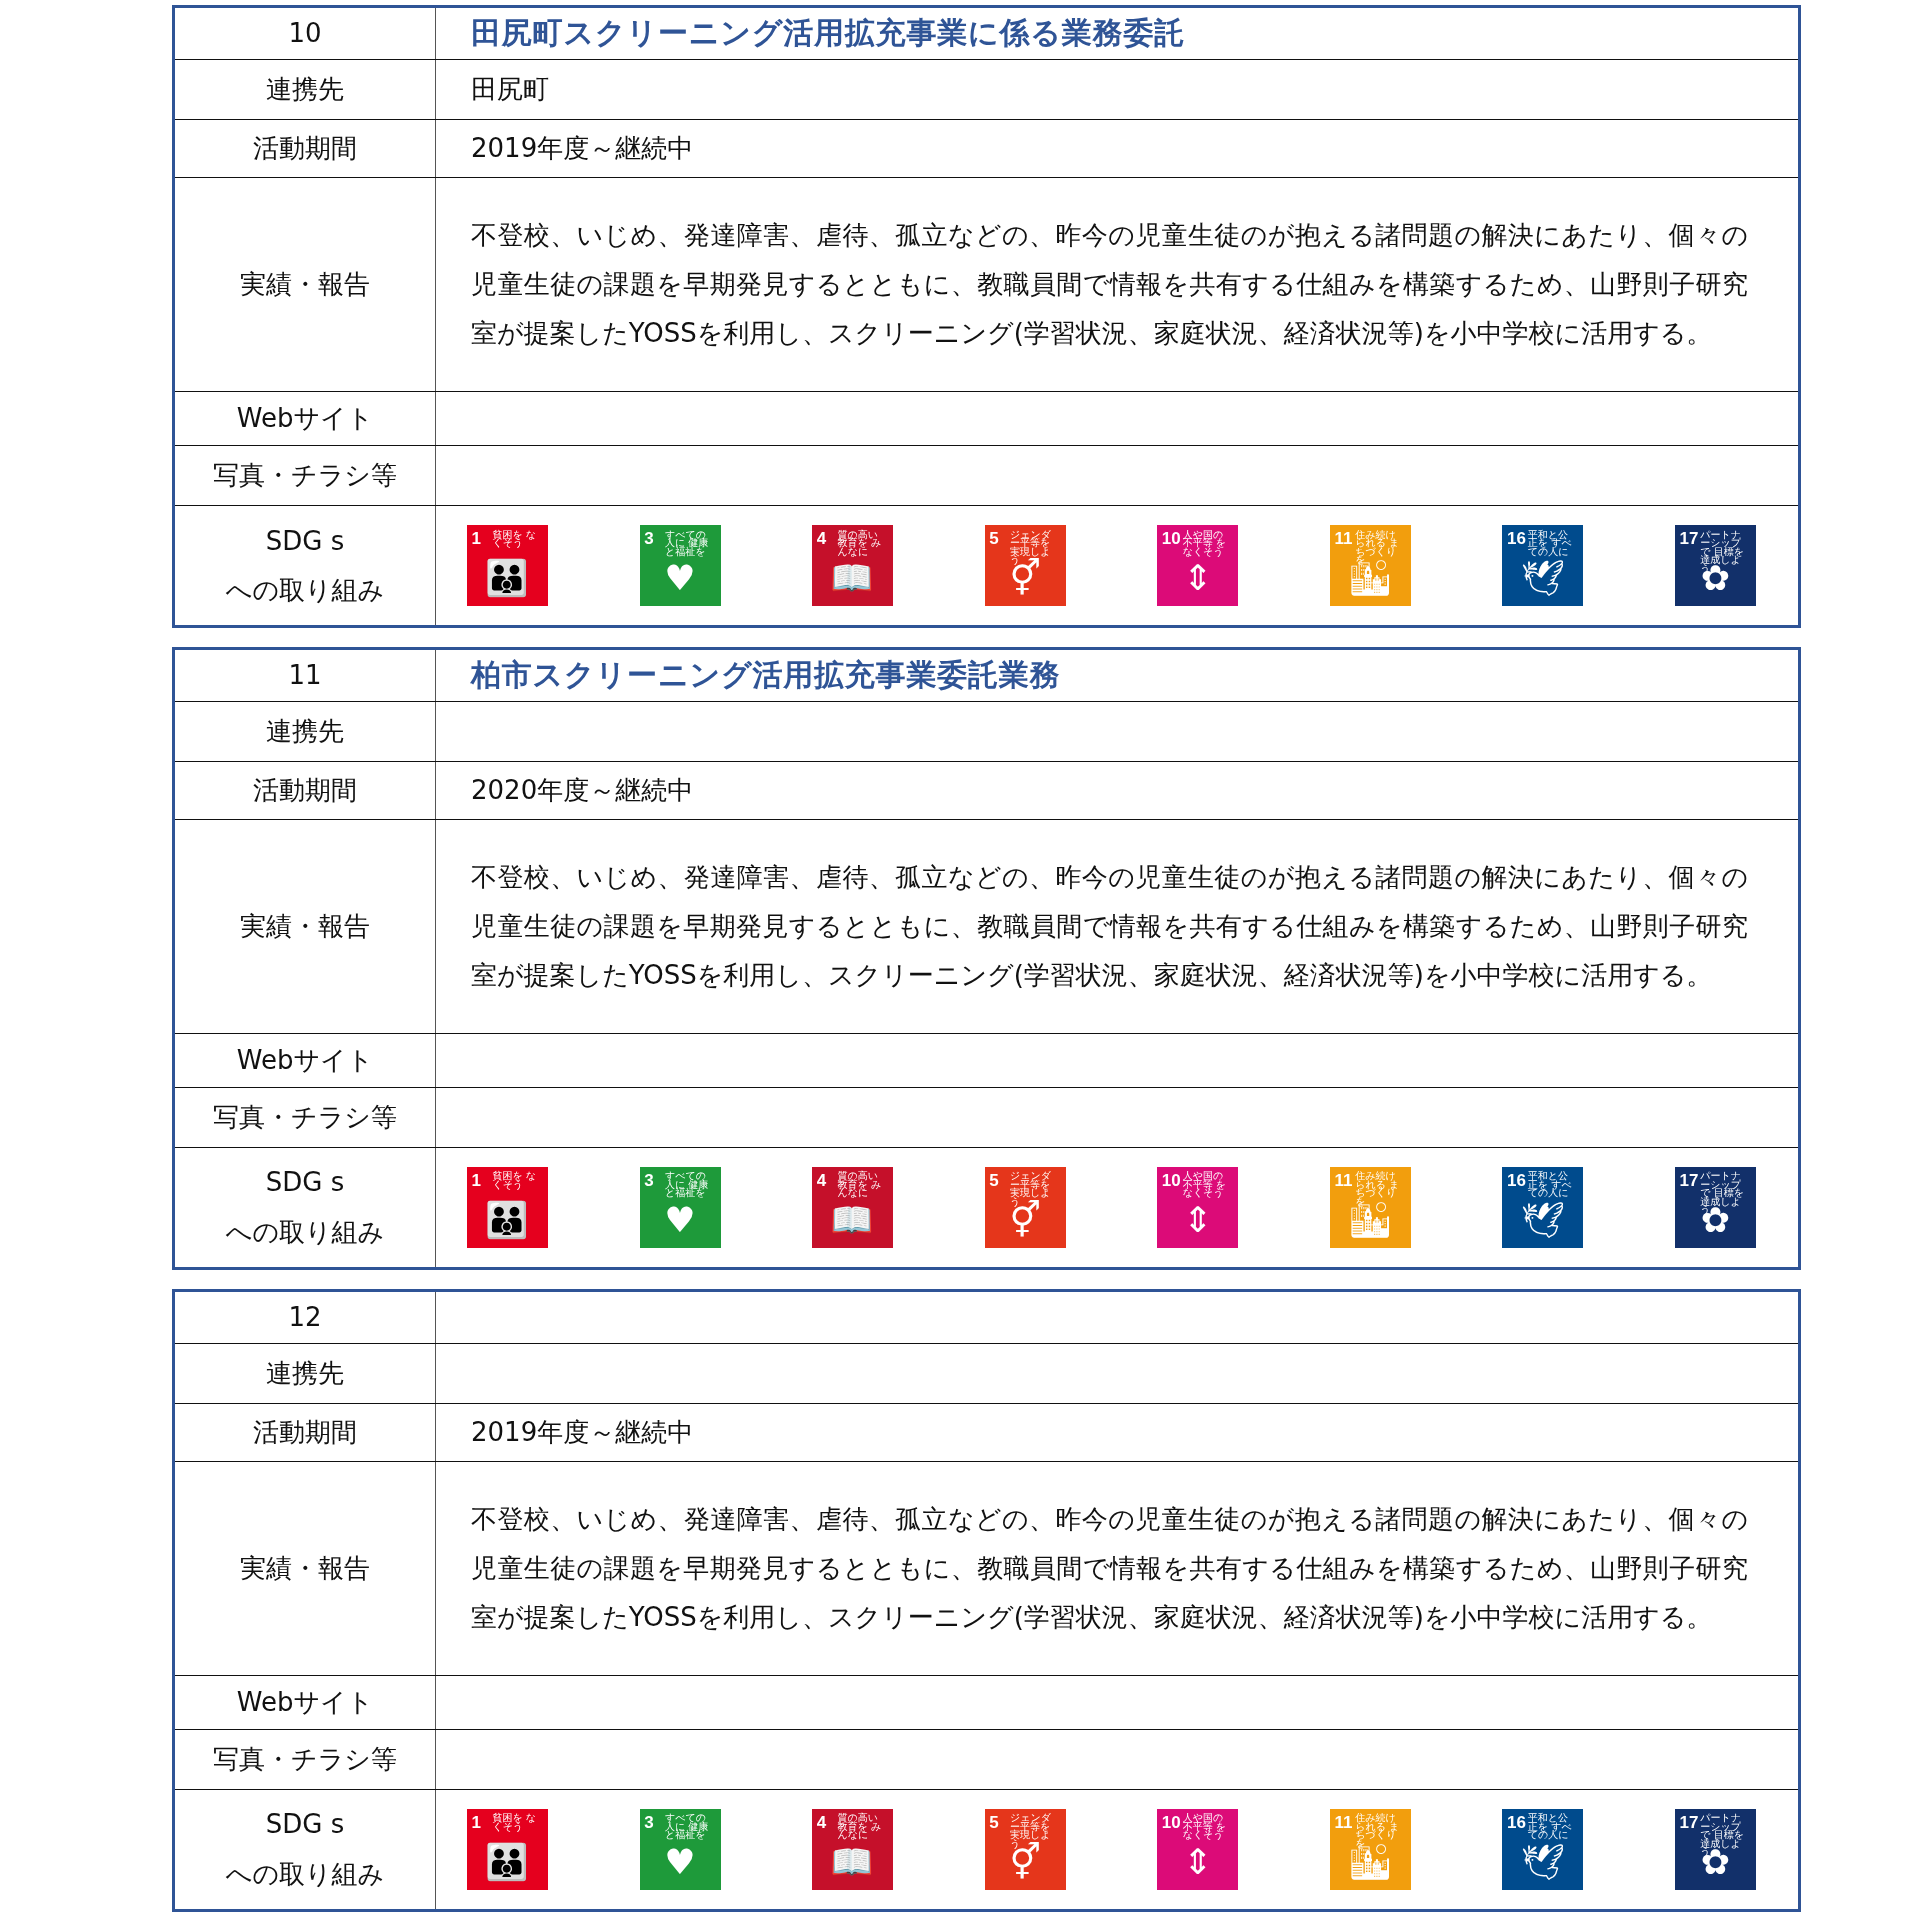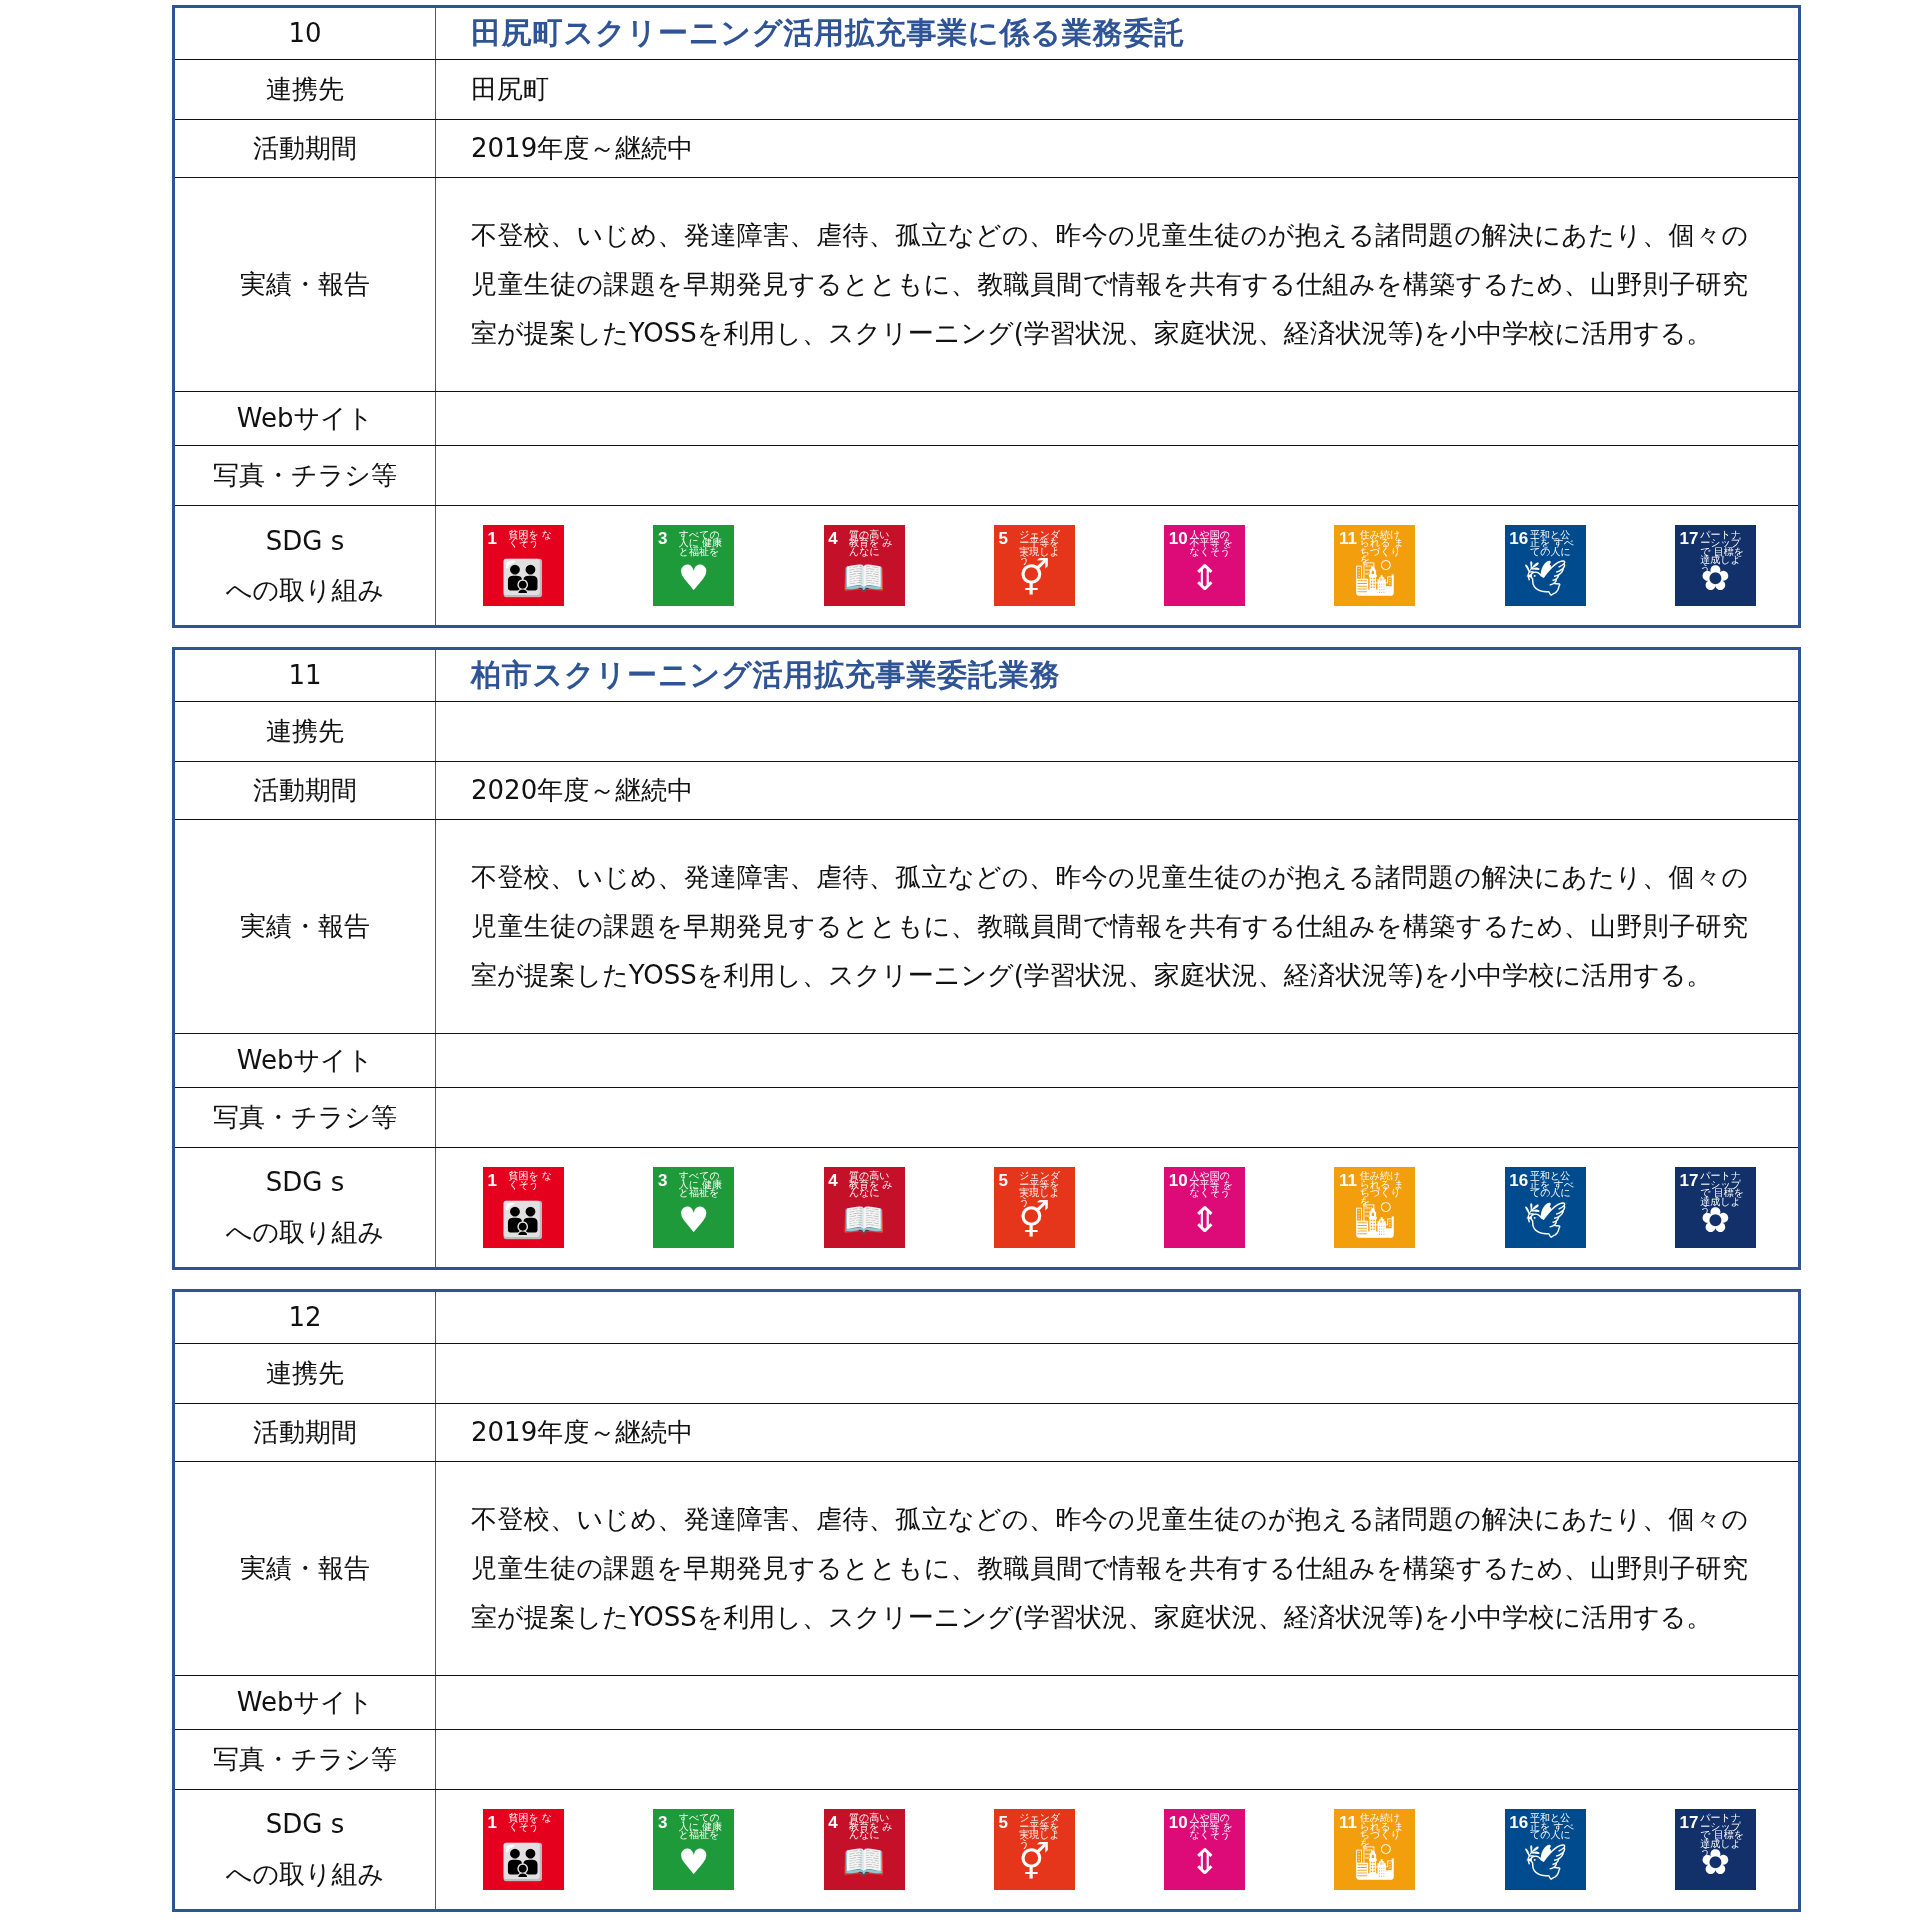--- a/index.html
+++ b/index.html
@@ -1,19 +1,19 @@
 <!DOCTYPE html>
 <html style="font-size:6.2px"><head>
 <meta charset="utf-8">
 <style>
   html, body { margin:0; padding:0; background:#ffffff; }
   body { width:1911px; height:2588px; position:relative; font-family:"DejaVu Sans","Liberation Sans",sans-serif; color:#111; }
   .block { position:absolute; left:142px; width:1629px; border:3.9px solid #2f5496; box-sizing:border-box; background:#fff;margin-left:30px; }
   .row { display:flex; border-bottom:1.5px solid #111; box-sizing:border-box; }
-  .row:last-child { border-bottom:none;gap:16px; }
+  .row:last-child { border-bottom:none; }
   .label { width:261px; flex:0 0 261px; border-right:1.2px solid #555; display:flex; align-items:center; justify-content:center; text-align:center; font-size:26px; line-height:1.9; box-sizing:border-box; }
   .value { flex:1; display:flex; align-items:center; padding:0 50px 0 35px; font-size:26px; box-sizing:border-box; }
   .title { color:#2f5496; font-weight:bold; font-size:30px; letter-spacing:0.8px; }
   .report { line-height:49px; padding-top:3.9px; padding-bottom:3.9px; text-align:justify; }
   .sdg-row .value { justify-content:space-between; padding:0 42px 0 31px; }
   .sdg { width:81px; height:81px; position:relative; color:#fff; box-sizing:border-box; }
   .sdg .num { position:absolute; left:4.6px; top:3.9px; font-size:17px; font-weight:bold; font-family:"Liberation Sans",sans-serif; }
   .sdg .cap { position:absolute; left:25.4px; top:5.4px; font-size:10px; line-height:8.5px; width:50px; }
   .sdg .glyph { position:absolute; left:0; right:0; bottom:8.5px; text-align:center; font-size:35px; line-height:39px; }
 </style>

